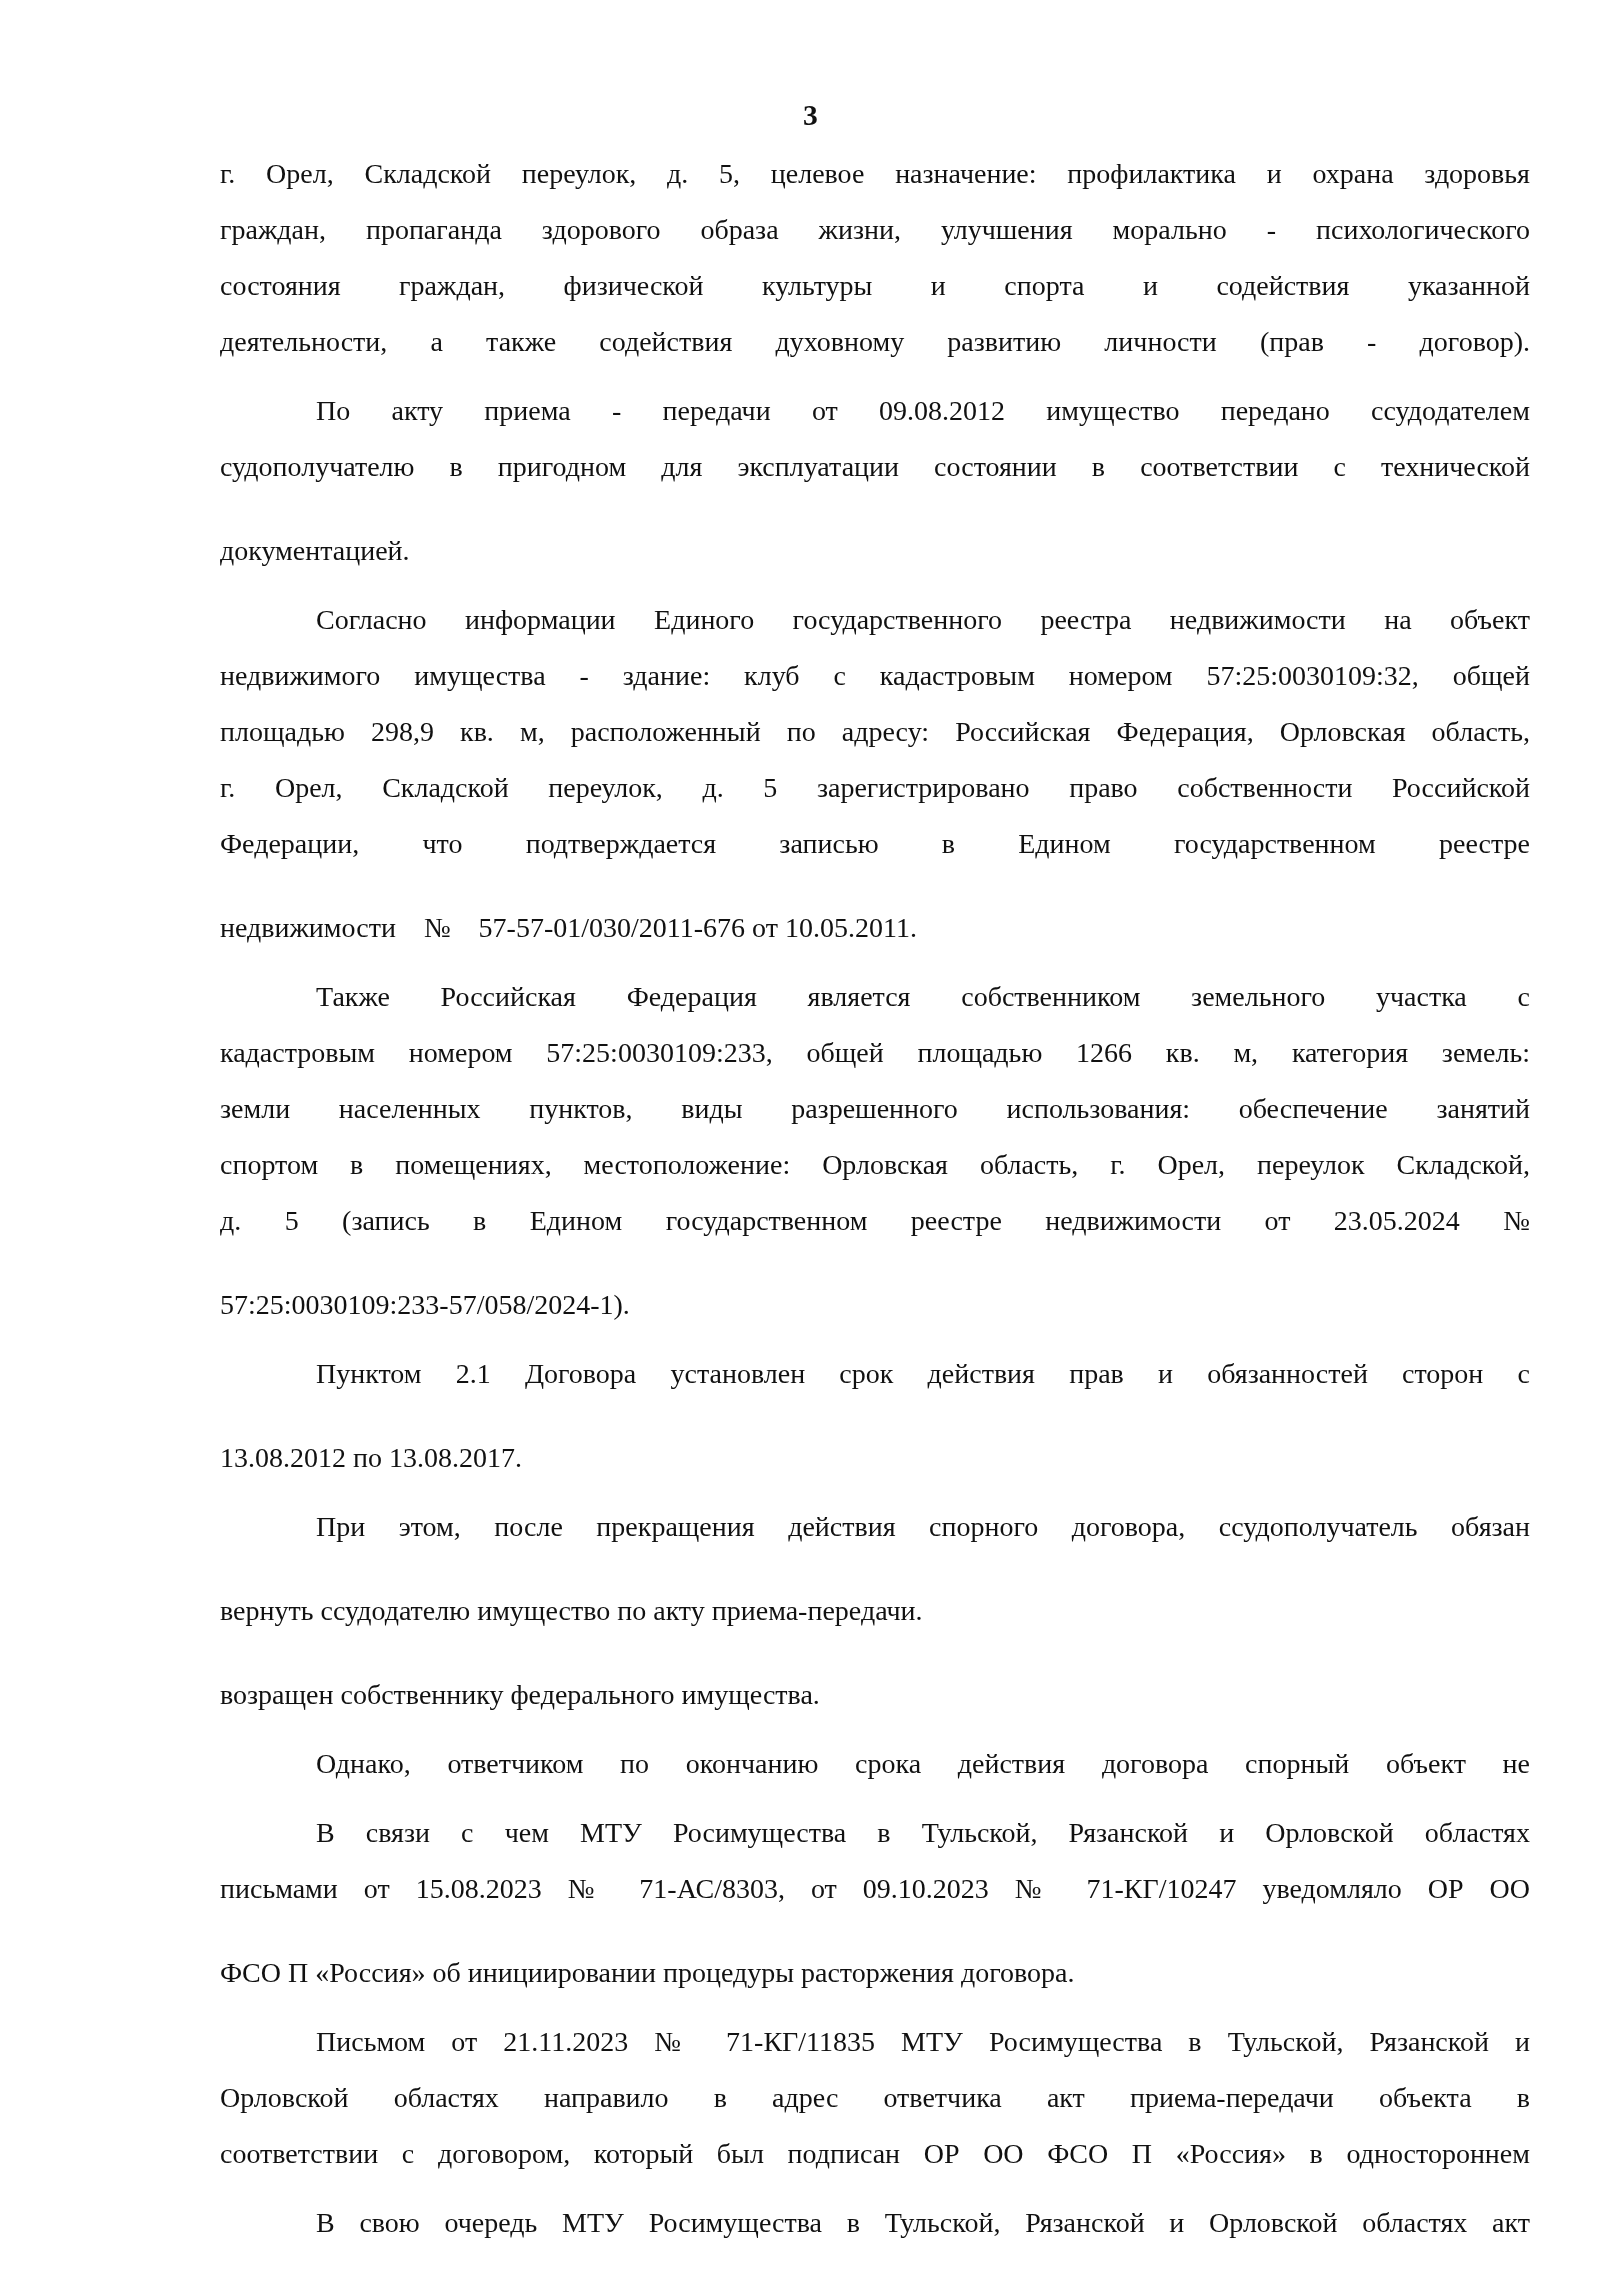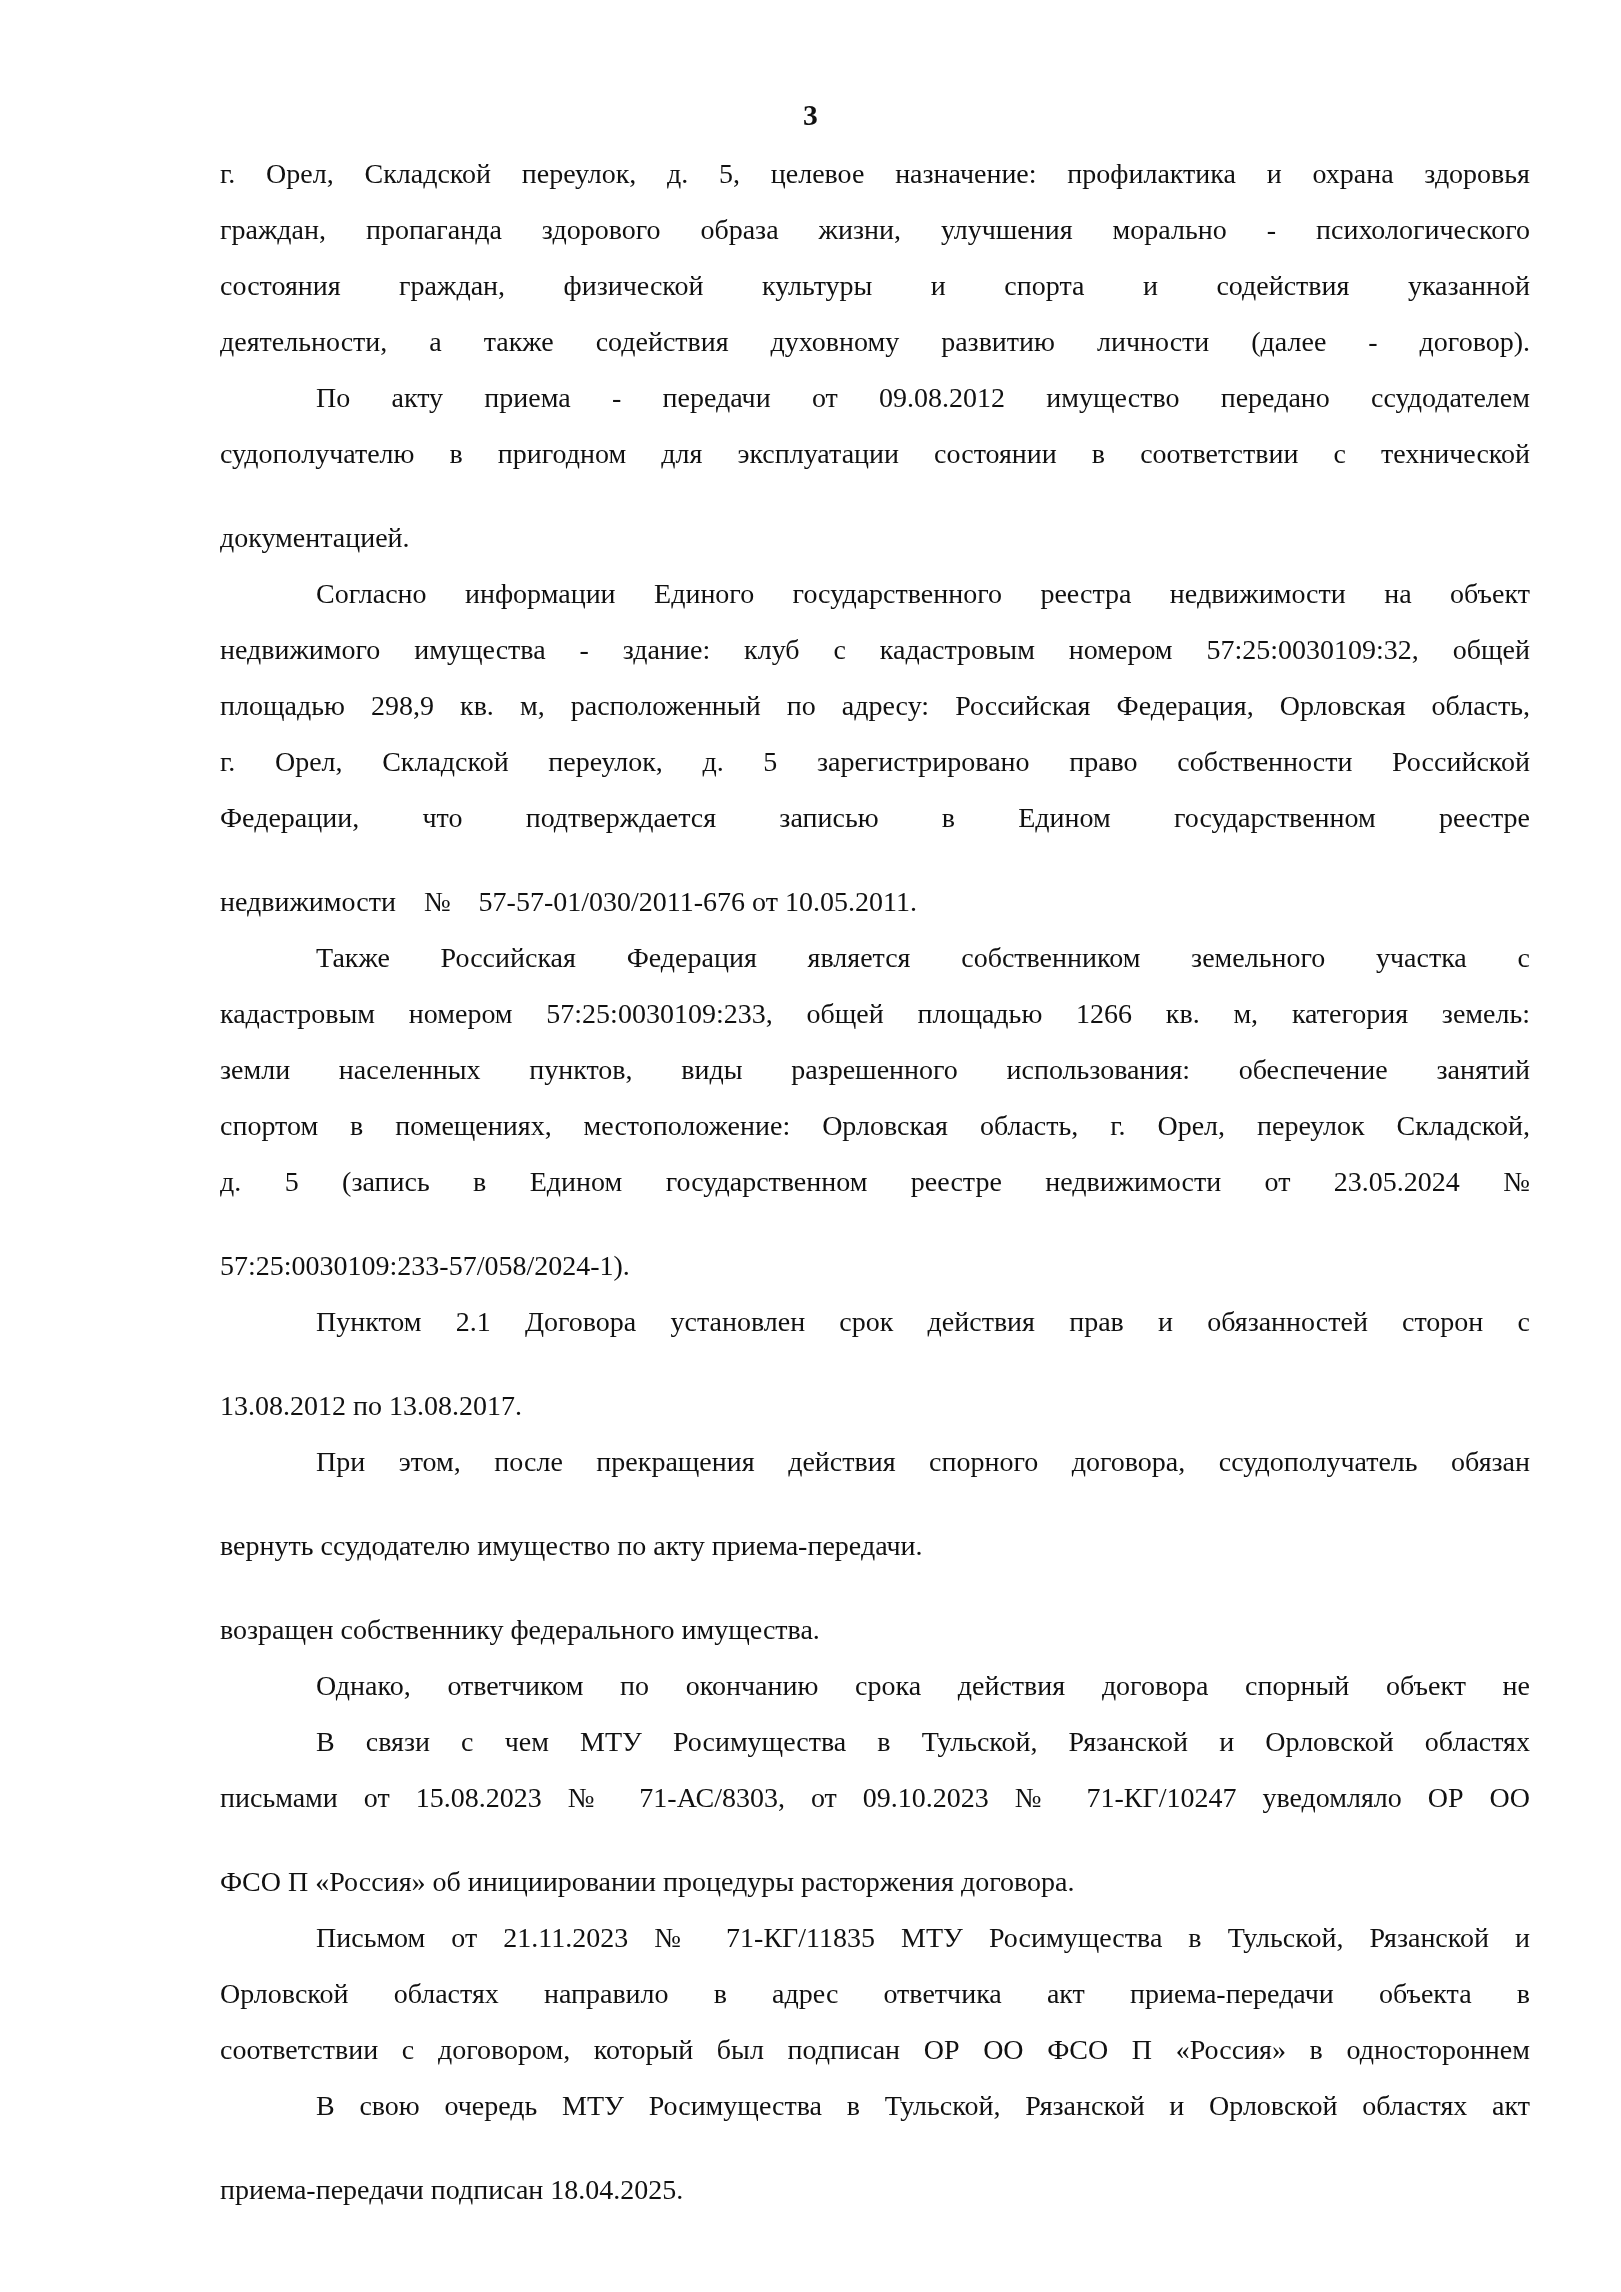--- a/index.html
+++ b/index.html
@@ -39,37 +39,38 @@
     white-space: nowrap;
     overflow: visible;
   }
   .line.just {
     text-align: justify;
     text-align-last: justify;
     white-space: normal;
   }
   .line.indent {
     padding-left: 96px;
+    margin-top: 13px;
   }
   .line.pre {
     white-space: pre;
     margin-top: 28px;
   }
 </style>
 </head>
 <body>
 
 <div class="page-number">3</div>
 
 <div class="body-text" id="body-text">
     <div class="paragraph">
       <div class="line just">г. Орел, Складской переулок, д. 5, целевое назначение: профилактика и охрана здоровья</div>
       <div class="line just">граждан, пропаганда здорового образа жизни, улучшения морально - психологического</div>
       <div class="line just">состояния граждан, физической культуры и спорта и содействия указанной</div>
-      <div class="line just">деятельности, а также содействия духовному развитию личности (далее - договор).</div>
+      <div class="line just">деятельности, а также содействия духовному развитию личности (прав - договор).</div>
     </div>
     <div class="paragraph">
       <div class="line just indent">По акту приема - передачи от 09.08.2012 имущество передано ссудодателем</div>
       <div class="line just">судополучателю в пригодном для эксплуатации состоянии в соответствии с технической</div>
       <div class="line pre">документацией.</div>
     </div>
     <div class="paragraph">
       <div class="line just indent">Согласно информации Единого государственного реестра недвижимости на объект</div>
       <div class="line just">недвижимого имущества - здание: клуб с кадастровым номером 57:25:0030109:32, общей</div>
       <div class="line just">площадью 298,9 кв. м, расположенный по адресу: Российская Федерация, Орловская область,</div>

